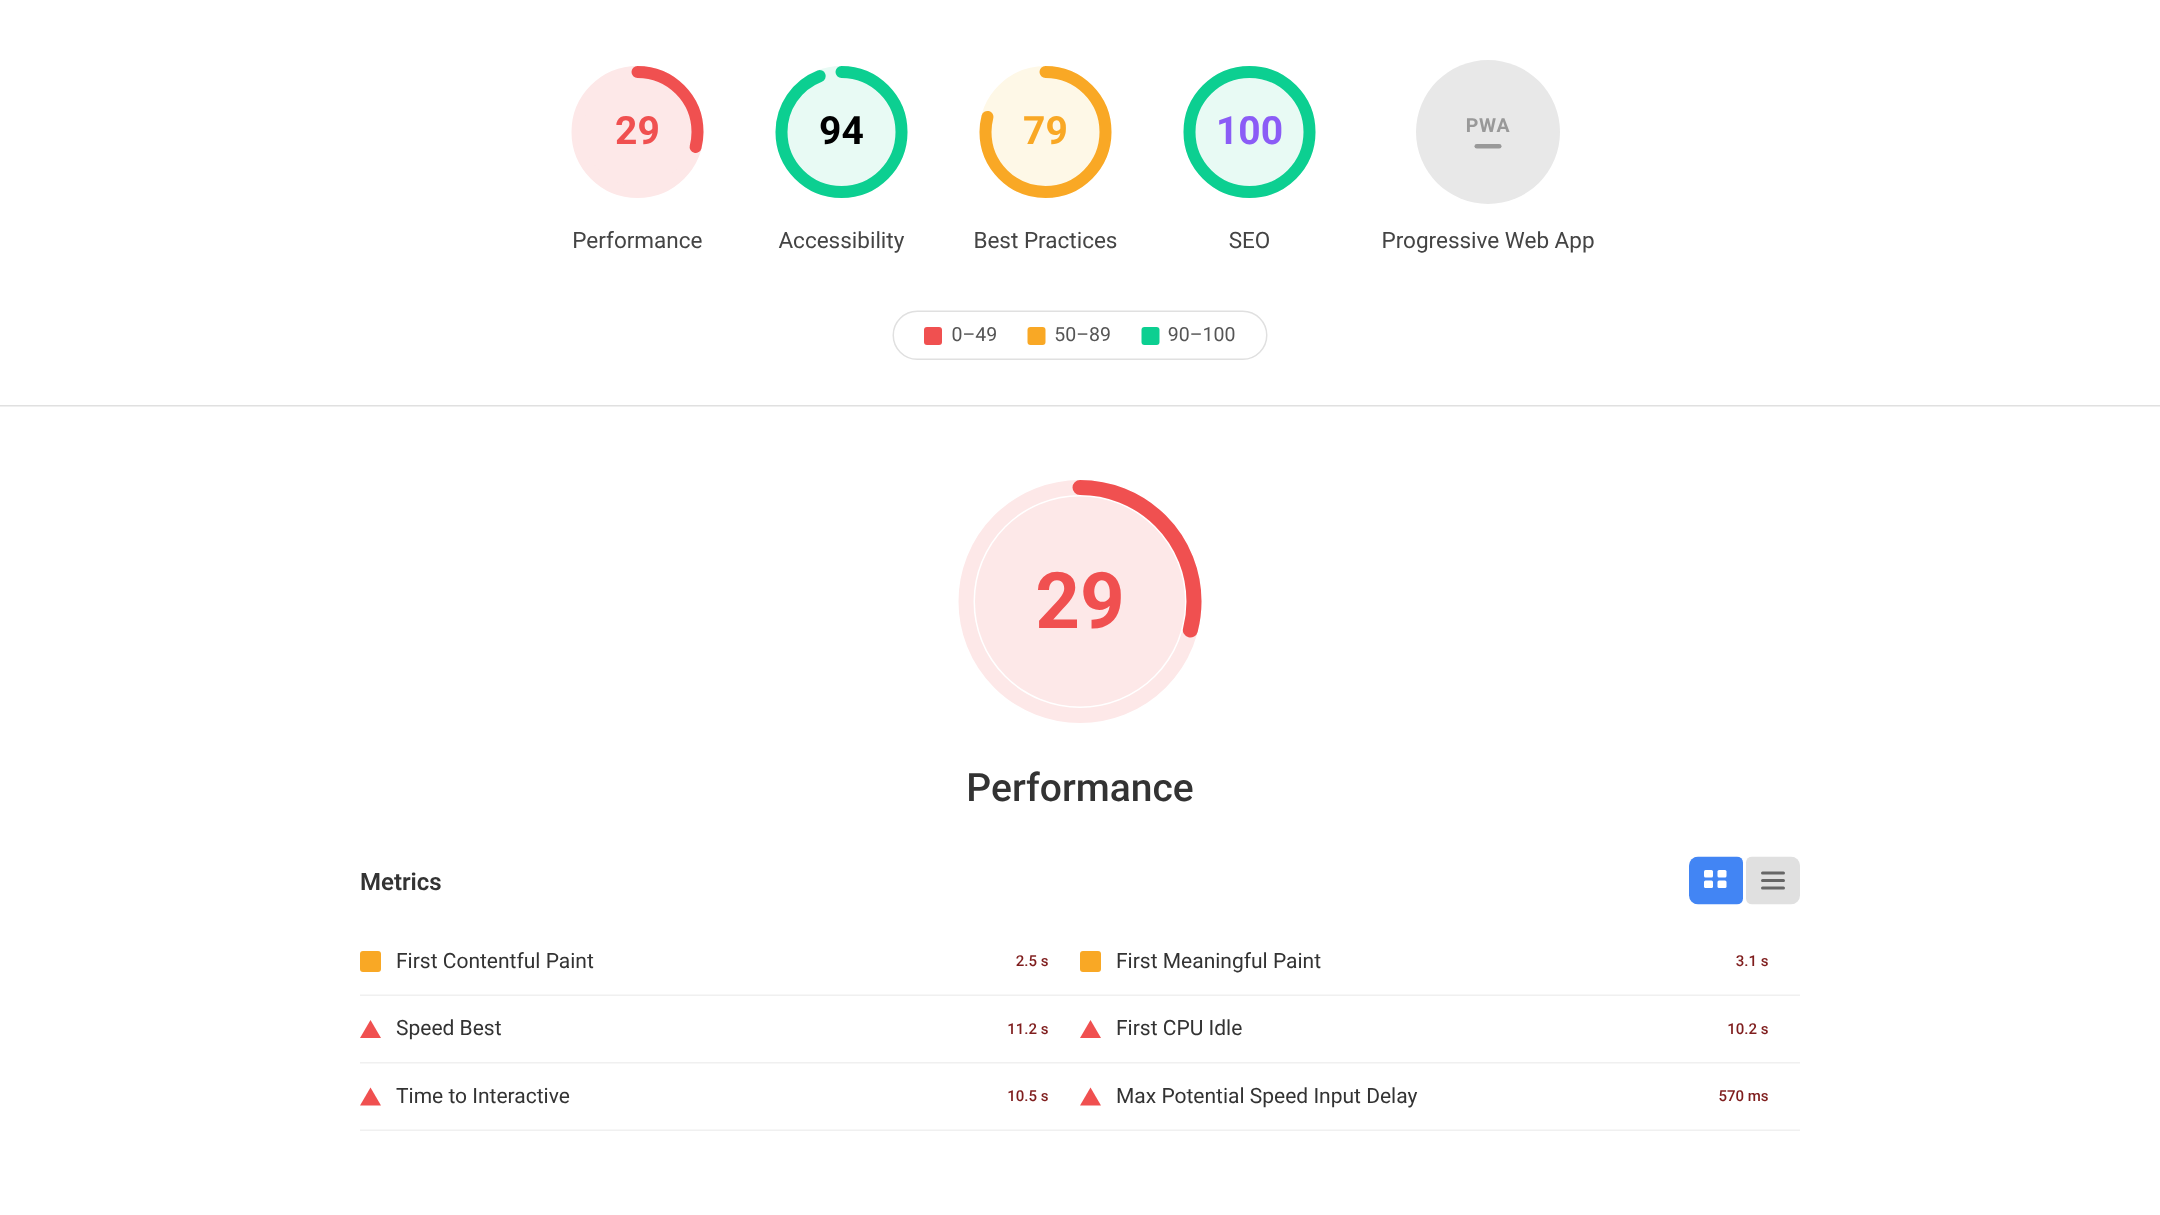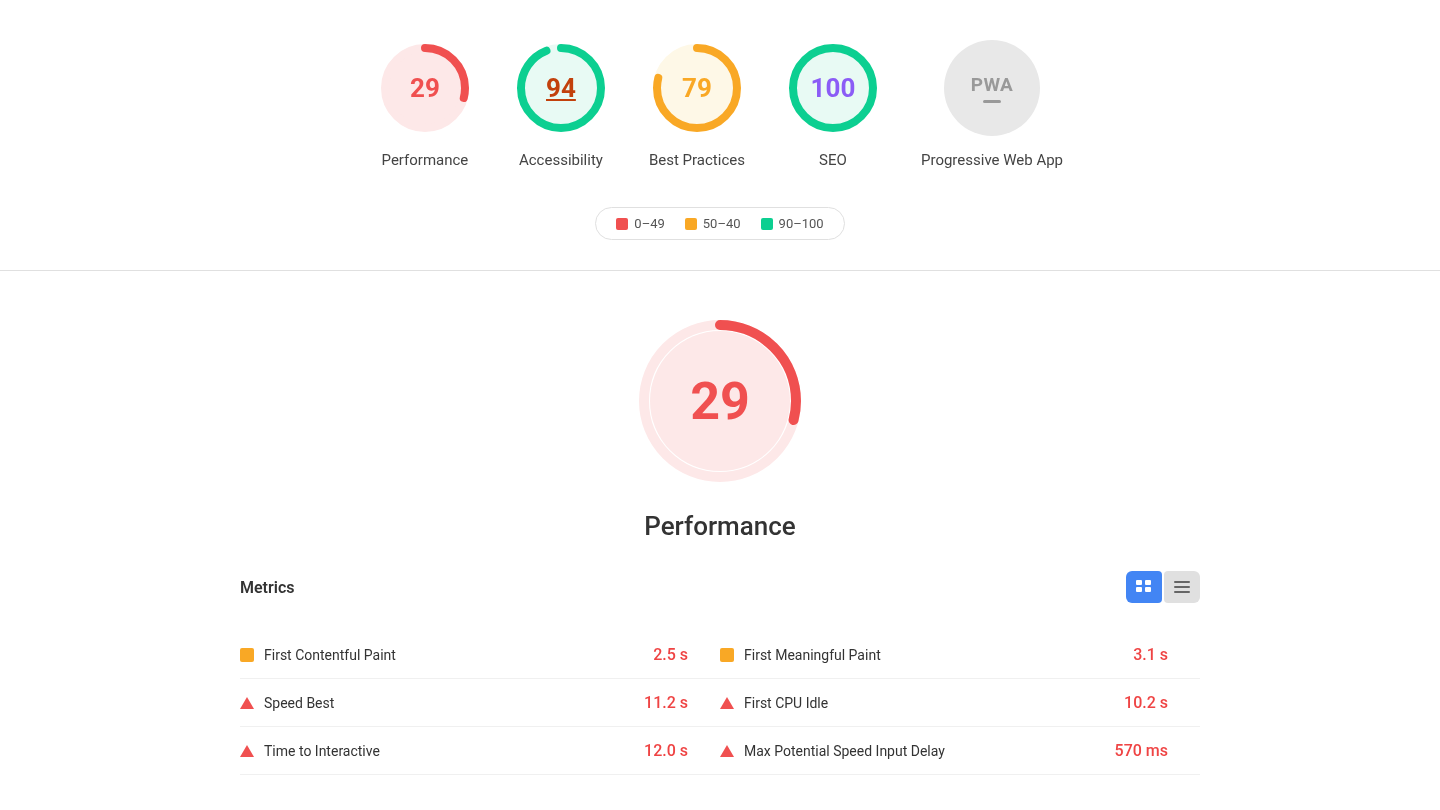--- a/index.html
+++ b/index.html
@@ -91,21 +91,21 @@
       height: 96px;
       border-radius: 50%;
       background: #e8e8e8;
       display: flex;
       flex-direction: column;
       align-items: center;
       justify-content: center;
       gap: 4px;
     }
     .pwa-text {
-      font-size: 19px;
+      font-size: 13px;
       font-weight: 700;
       color: #999;
       letter-spacing: 0.5px;
     }
     .pwa-dash {
       width: 18px;
       height: 3px;
       background: #999;
       border-radius: 2px;
     }
@@ -194,21 +194,21 @@
     
     .metrics-container {
       width: 960px;
       max-width: 100%;
     }
 
     .metrics-header {
       display: flex;
       align-items: center;
       justify-content: space-between;
-      margin-bottom: 28px;
+      margin-bottom: 16px;
       padding-bottom: 0;
       gap: 20px;
     }
 
     .metrics-title {
       font-size: 16px;
       font-weight: 600;
       color: #333;
     }
 
@@ -274,25 +274,25 @@
       border-bottom: 12px solid #f05050;
     }
 
     .metric-name {
       flex: 1;
       font-size: 14px;
       color: #333;
     }
 
     .metric-value {
-      font-size: 16px;
-      color: #ef4444;
+      font-size: 10px;
+      color: #7f1d1d;
       font-weight: 500;
       margin-left: auto;
-      padding-right: 32px;
+      padding-right: 21px;
     }
   </style>
 </head>
 <body>
 
 <div class="top-section">
   <div class="score-cards">
 
     <div class="score-card">
       <div class="gauge-container">
@@ -306,21 +306,21 @@
       <span class="score-card-label">Performance</span>
     </div>
 
     <div class="score-card">
       <div class="gauge-container">
         <div class="gauge-inner-bg" style="width:76px;height:76px;background:#e8faf4;"></div>
         <svg viewBox="0 0 96 96">
           <circle class="gauge-track" cx="48" cy="48" r="40" stroke="#e8faf4" stroke-dasharray="251.2" stroke-dashoffset="0"></circle>
           <circle class="gauge-fill" cx="48" cy="48" r="40" stroke="#0ccf91" stroke-dasharray="251.2" stroke-dashoffset="15.1"></circle>
         </svg>
-        <span class="gauge-number" style="color:#c2410c;text-decoration:underline;">94</span>
+        <span class="gauge-number" style="color:#000000;">94</span>
       </div>
       <span class="score-card-label">Accessibility</span>
     </div>
 
     <div class="score-card">
       <div class="gauge-container">
         <div class="gauge-inner-bg" style="width:76px;height:76px;background:#fef8e7;"></div>
         <svg viewBox="0 0 96 96">
           <circle class="gauge-track" cx="48" cy="48" r="40" stroke="#fef8e7" stroke-dasharray="251.2" stroke-dashoffset="0"></circle>
           <circle class="gauge-fill" cx="48" cy="48" r="40" stroke="#f9a825" stroke-dasharray="251.2" stroke-dashoffset="52.8"></circle>
@@ -352,21 +352,21 @@
 
   </div>
 
   <div class="legend">
     <div class="legend-item">
       <div class="legend-dot" style="background:#f05050;"></div>
       <span>0–49</span>
     </div>
     <div class="legend-item">
       <div class="legend-dot" style="background:#f9a825;"></div>
-      <span>50–40</span>
+      <span>50–89</span>
     </div>
     <div class="legend-item">
       <div class="legend-dot" style="background:#0ccf91;"></div>
       <span>90–100</span>
     </div>
   </div>
 </div>
 
 <div class="divider"></div>
 
@@ -414,21 +414,21 @@
           <span class="metric-value">2.5 s</span>
         </div>
         <div class="metric-row">
           <div class="metric-icon red-triangle"></div>
           <span class="metric-name">Speed Best</span>
           <span class="metric-value">11.2 s</span>
         </div>
         <div class="metric-row">
           <div class="metric-icon red-triangle"></div>
           <span class="metric-name">Time to Interactive</span>
-          <span class="metric-value">12.0 s</span>
+          <span class="metric-value">10.5 s</span>
         </div>
       </div>
 
       <div>
         <div class="metric-row">
           <div class="metric-icon orange-square"></div>
           <span class="metric-name">First Meaningful Paint</span>
           <span class="metric-value">3.1 s</span>
         </div>
         <div class="metric-row">

